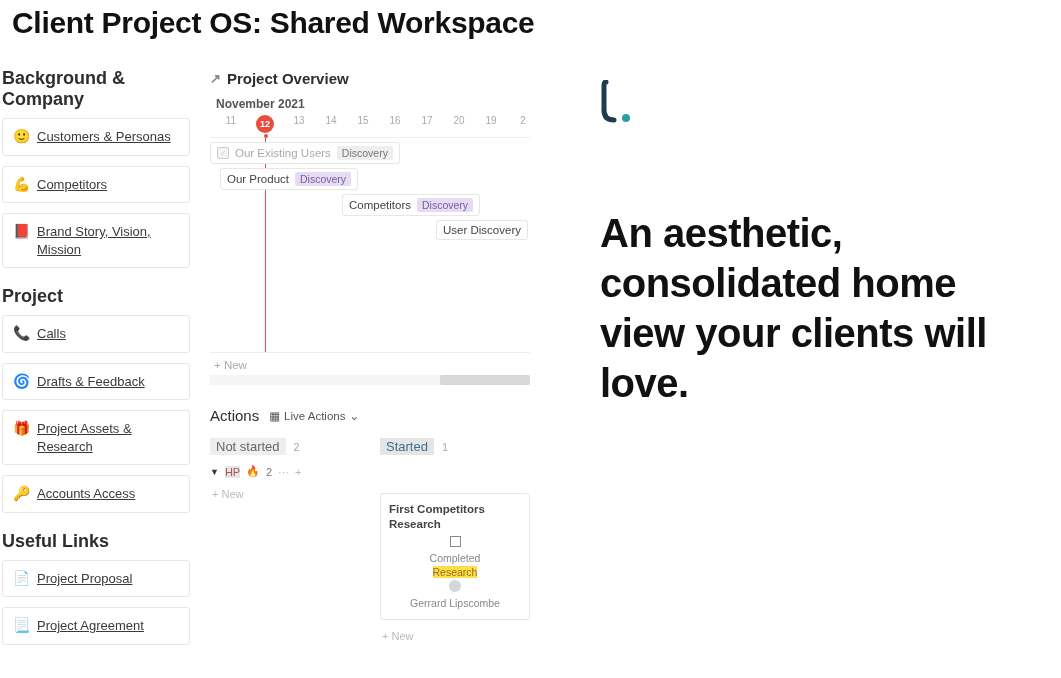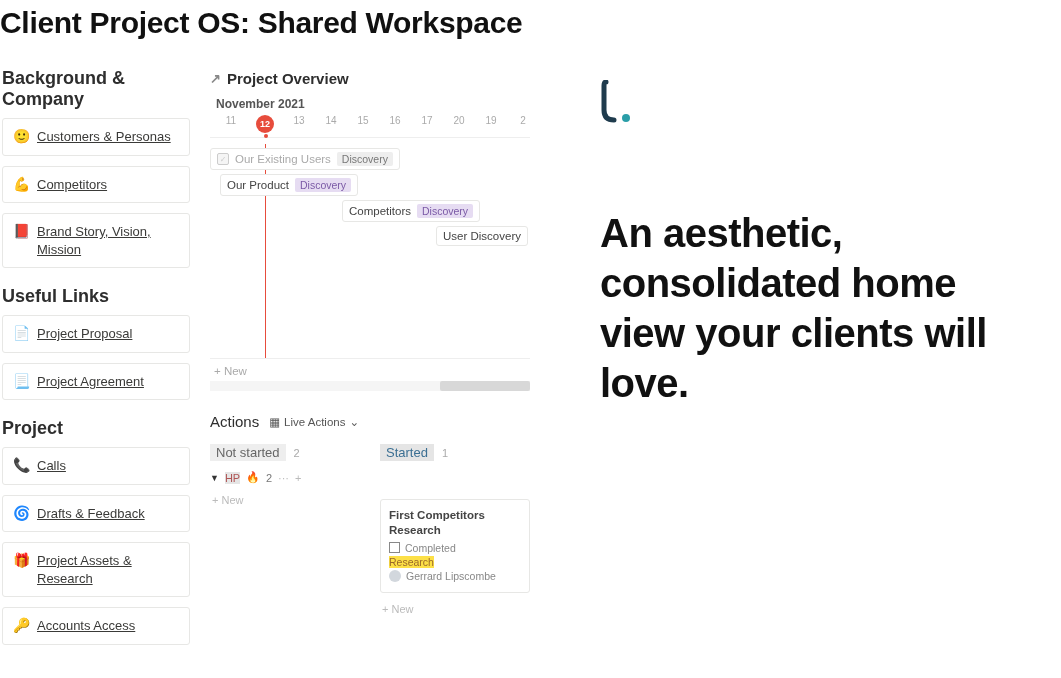--- a/index.html
+++ b/index.html
@@ -20,21 +20,21 @@
   .right-hero {
     flex: 1;
     padding: 80px 40px 0 70px;
     display: flex;
     flex-direction: column;
   }
   .page-title {
     font-size: 30px;
     font-weight: 700;
     color: #111;
-    padding: 6px 0 28px 0;
+    padding: 6px 0 28px 12px;
     letter-spacing: -0.3px;
     white-space: nowrap;
   }
   .columns {
     display: flex;
     gap: 20px;
   }
   .sidebar {
     width: 190px;
     padding-left: 2px;
@@ -82,21 +82,21 @@
     font-weight: 700;
     color: #2e2e2e;
     display: flex;
     align-items: center;
     gap: 6px;
     margin: 2px 0 10px 0;
   }
   .overview-header .arrow { color: #888; font-size: 13px; }
   .timeline {
     border-bottom: 1px solid #eee;
-    margin-bottom: 6px;
+    margin-bottom: 0;
     padding-bottom: 2px;
   }
   .month-label {
     font-size: 12px;
     font-weight: 600;
     color: #555;
     margin: 4px 0 4px 6px;
   }
   .date-row {
     position: relative;
@@ -210,21 +210,21 @@
     font-size:11px; color:#bbb; padding:4px 2px;
     cursor:pointer;
   }
   .card {
     border:1px solid #e7e7e5; border-radius:3px;
     padding:8px; font-size:11.5px; color:#444;
     margin-bottom:6px;
     cursor:pointer;
   }
   .card .card-title { font-weight:600; margin-bottom:4px; line-height:1.3; }
-  .card .prop { display:flex; align-items:center; gap:5px; color:#888; font-size:10.5px; margin:2px 0; }
+  .card .prop { display:flex; align-items:center; gap:5px; color:#888; font-size:10.5px; margin:2px 0;flex-direction:column; }
   .card .mini-avatar {
     width:12px; height:12px; border-radius:50%; background:#d2d7dd;
   }
   .checkbox-empty {
     width:11px; height:11px; border:1.2px solid #888; display:inline-block;
   }
   
   .right-hero .logo {
     width: 34px; height: 44px; margin-bottom: 84px;
     position: relative;
@@ -256,48 +256,48 @@
           <span class="icon">💪</span>
           <span class="label">Competitors</span>
         </div>
         <div class="nav-item">
           <span class="icon">📕</span>
           <span class="label">Brand Story, Vision, Mission</span>
         </div>
       </div>
 
       <div class="sidebar-group">
+        <div class="section-label">Project</div>
+        <div class="nav-item">
+          <span class="icon">📞</span>
+          <span class="label">Calls</span>
+        </div>
+        <div class="nav-item">
+          <span class="icon">🌀</span>
+          <span class="label">Drafts &amp; Feedback</span>
+        </div>
+        <div class="nav-item">
+          <span class="icon">🎁</span>
+          <span class="label">Project Assets &amp; Research</span>
+        </div>
+        <div class="nav-item">
+          <span class="icon">🔑</span>
+          <span class="label">Accounts Access</span>
+        </div>
+      </div>
+
+      <div class="sidebar-group">
         <div class="section-label">Useful Links</div>
         <div class="nav-item">
           <span class="icon">📄</span>
           <span class="label">Project Proposal</span>
         </div>
         <div class="nav-item">
           <span class="icon">📃</span>
           <span class="label">Project Agreement</span>
-        </div>
-      </div>
-
-      <div class="sidebar-group">
-        <div class="section-label">Project</div>
-        <div class="nav-item">
-          <span class="icon">📞</span>
-          <span class="label">Calls</span>
-        </div>
-        <div class="nav-item">
-          <span class="icon">🌀</span>
-          <span class="label">Drafts &amp; Feedback</span>
-        </div>
-        <div class="nav-item">
-          <span class="icon">🎁</span>
-          <span class="label">Project Assets &amp; Research</span>
-        </div>
-        <div class="nav-item">
-          <span class="icon">🔑</span>
-          <span class="label">Accounts Access</span>
         </div>
       </div>
     </div>
 
     <div class="main">
       <div class="overview-header">
         <span class="arrow">↗</span>
         <span>Project Overview</span>
       </div>
 

